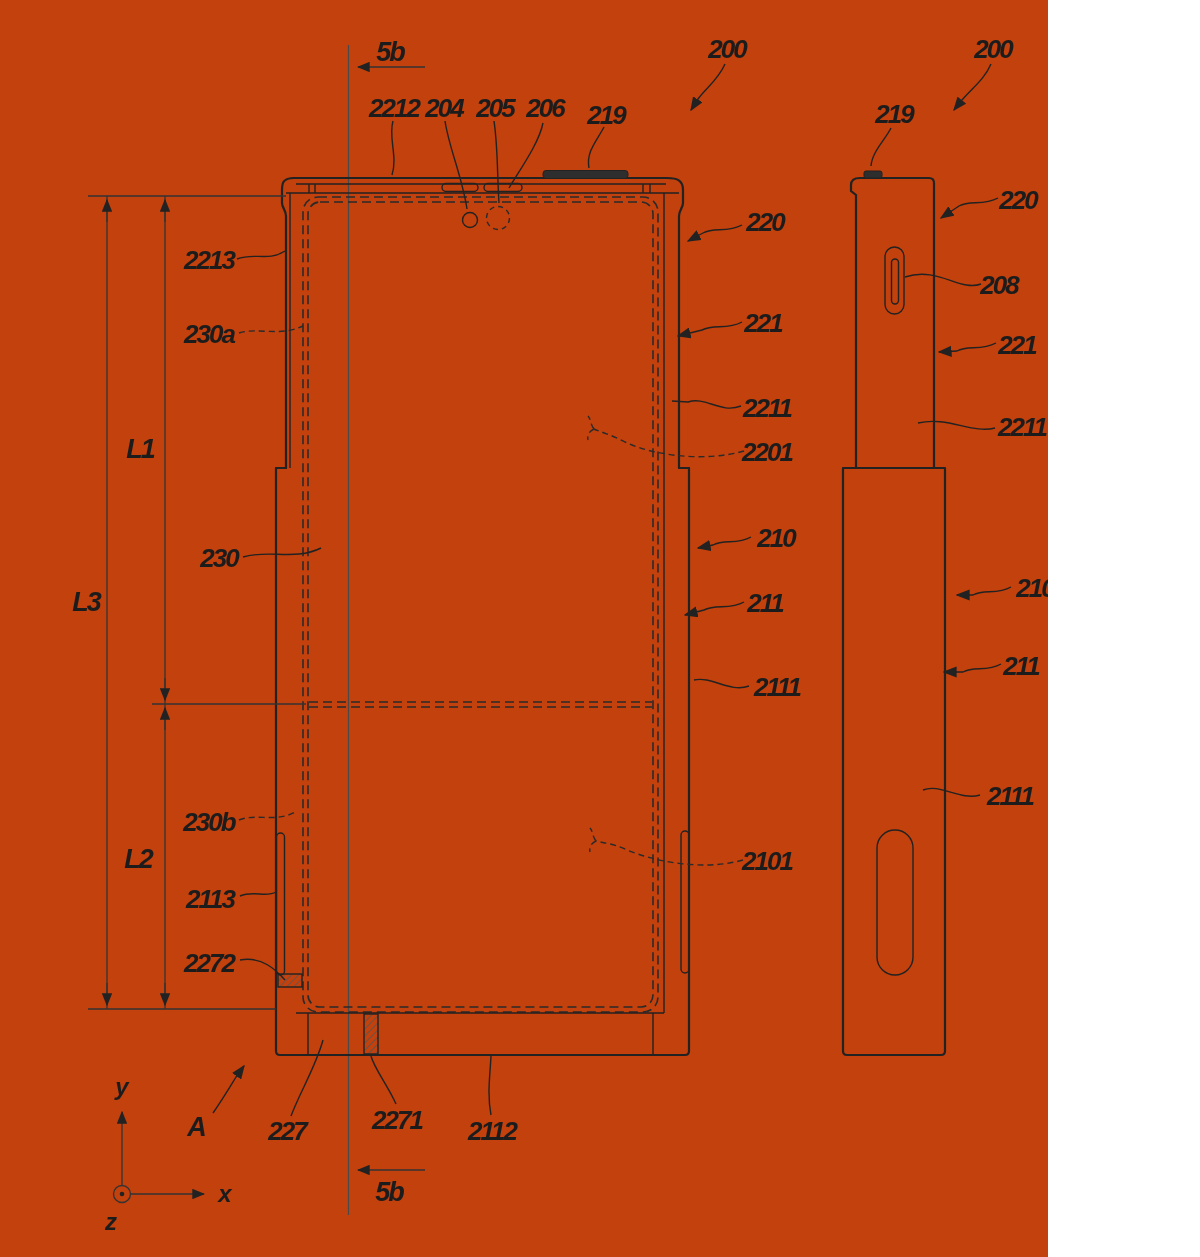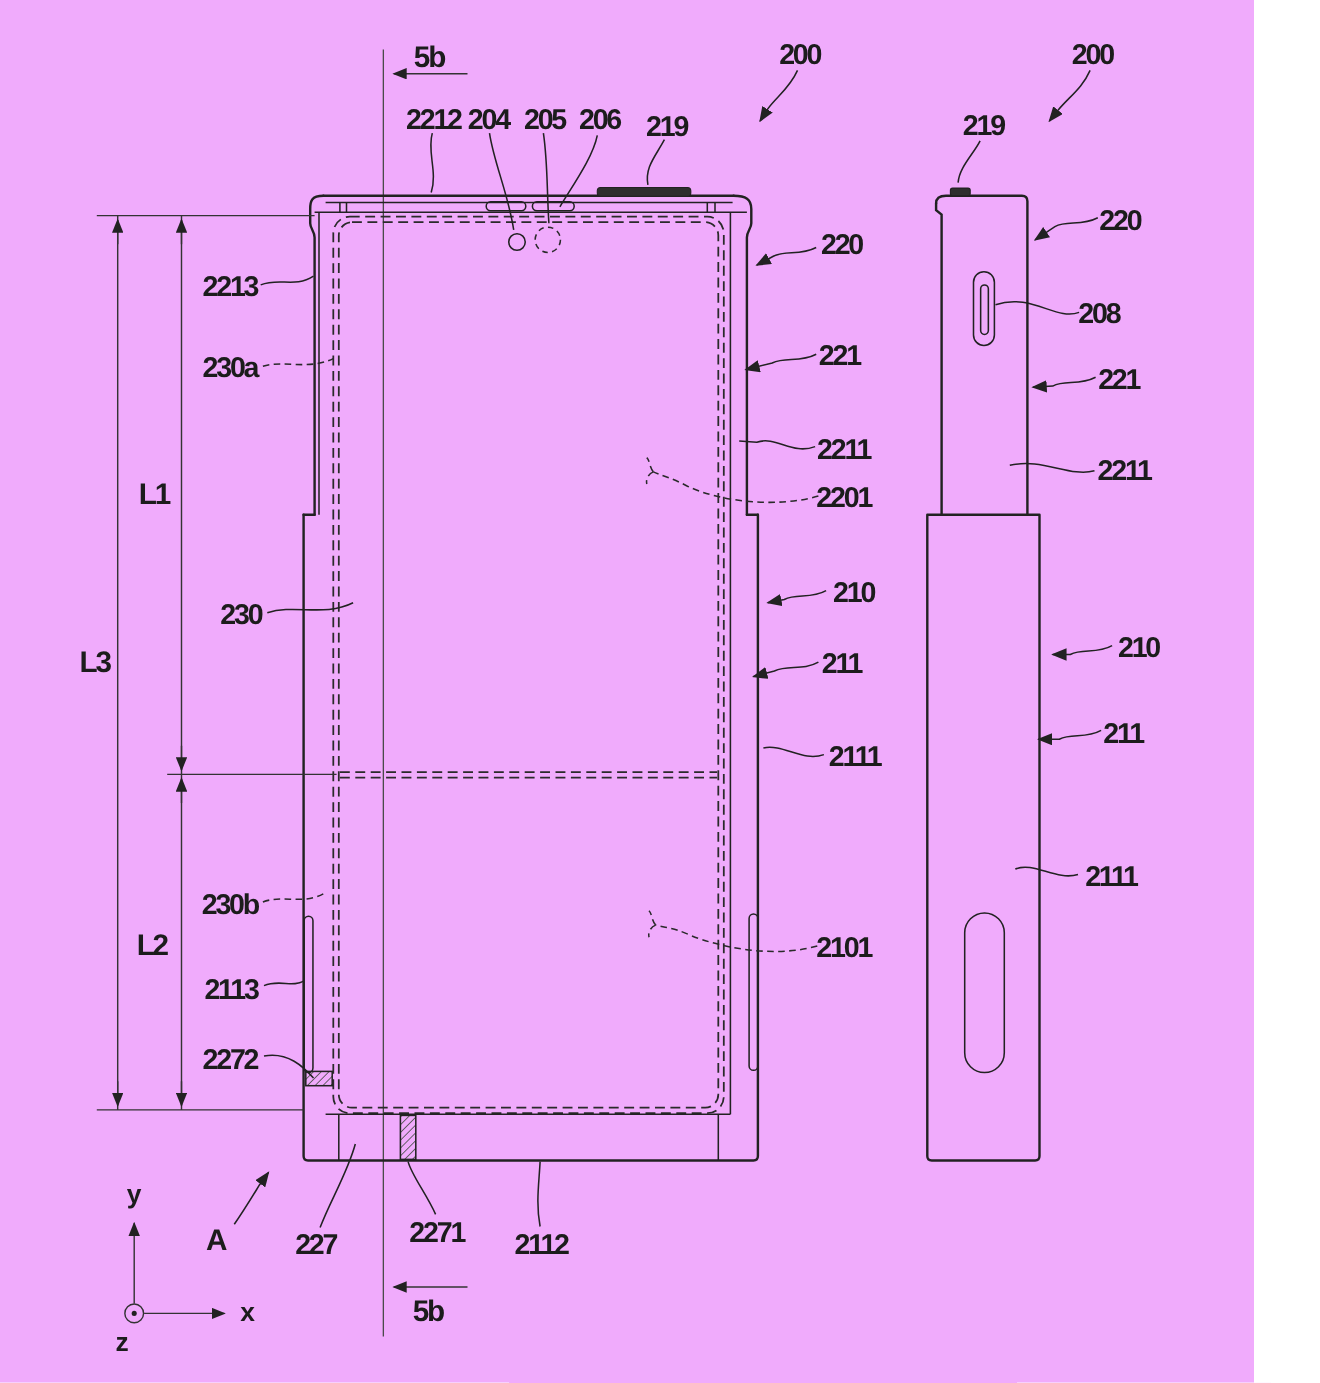--- a/index.html
+++ b/index.html
@@ -1,16 +1,16 @@
 <!DOCTYPE html>
 <html><head>
 <meta charset="utf-8">
 <style>
   html,body{margin:0;padding:0;background:#ffffff;}
-  .stage{position:relative;width:1140px;height:1257px;background:#f0abfc;overflow:hidden;}
+  .stage{position:relative;width:1048px;height:1257px;background:#c2410c;overflow:hidden;font-style:italic;}
   svg{display:block;}
   .lbl{font-family:"Liberation Sans",sans-serif;font-weight:bold;font-size:26px;
        letter-spacing:-2px;fill:#1c1c1c;text-anchor:middle;dominant-baseline:central;}
   .lbl-dim{font-size:27px;}
   .lbl-axis{font-size:24px;}
   .outline{fill:none;stroke:#222222;stroke-width:2.2;stroke-linecap:round;}
   .thin{fill:none;stroke:#222222;stroke-width:1.4;}
   .dash{fill:none;stroke:#2a2a2a;stroke-width:1.6;stroke-dasharray:9 5;}
   .dashsm{fill:none;stroke:#2a2a2a;stroke-width:1.4;stroke-dasharray:5 4;}
   .leader{fill:none;stroke:#222222;stroke-width:1.4;}

